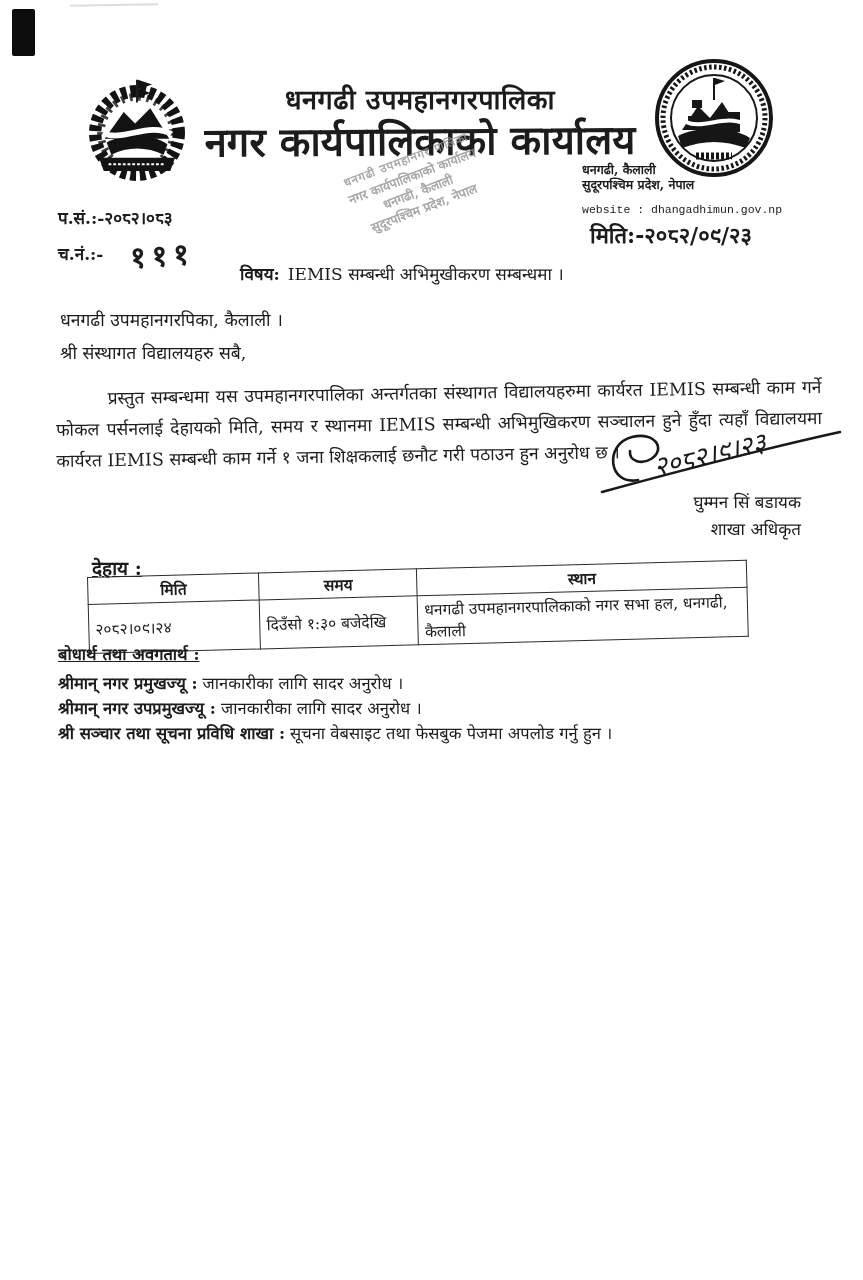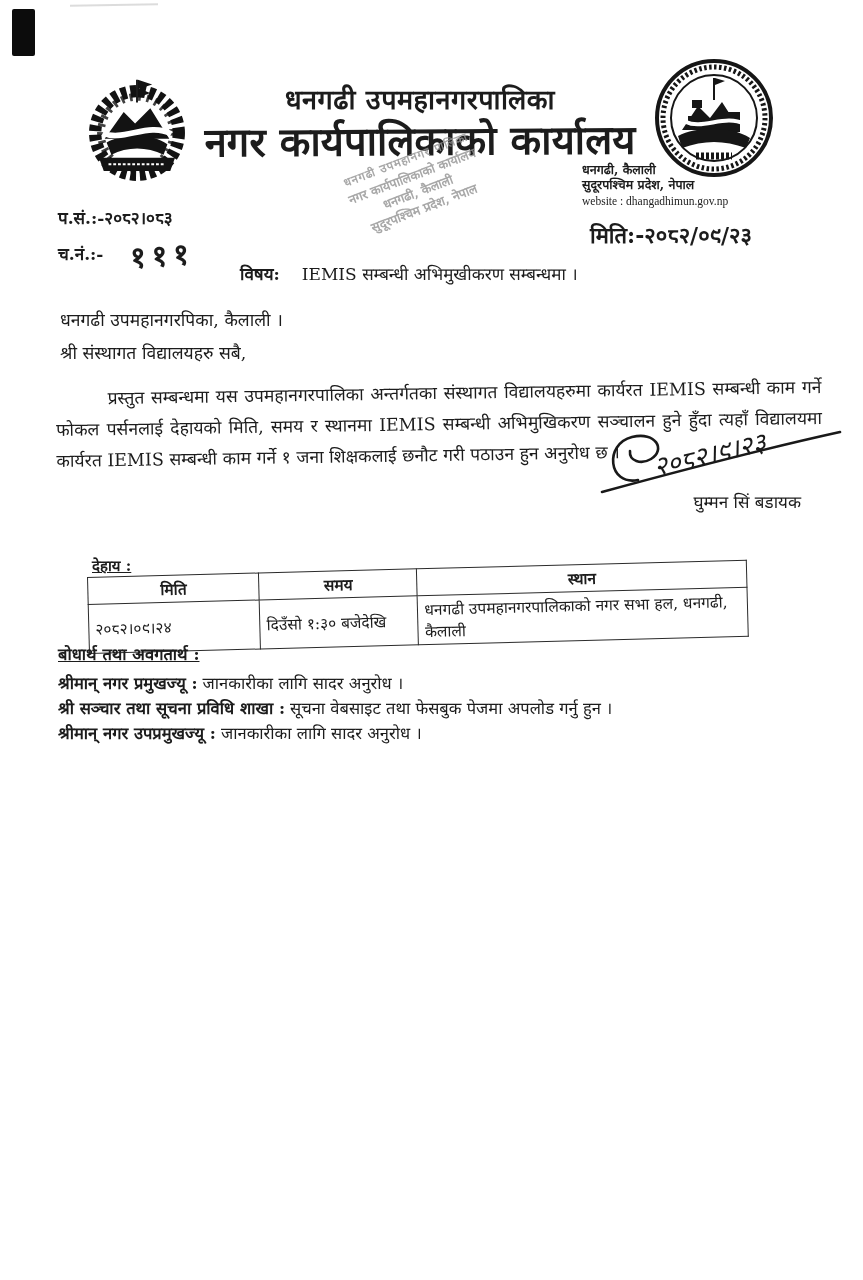--- a/index.html
+++ b/index.html
@@ -12,48 +12,48 @@
   .abs { position:absolute; }
 
   
   .corner-mark { left:12px; top:9px; width:23px; height:47px; background:#0c0c0c; border-radius:2px; }
   .faint-line { left:70px; top:4px; width:88px; height:2px; background:#c9c9c9; opacity:.65; transform:rotate(-1deg); }
 
   
   .title1 { left:190px; top:80px; width:460px; text-align:center; font-size:27px; font-weight:bold; letter-spacing:.5px; }
   .title2 { left:165px; top:112px; width:510px; text-align:center; font-size:40px; font-weight:bold; transform:rotate(-.4deg); }
   .addr { left:582px; top:162px; width:230px; font-size:12.5px; font-weight:bold; line-height:15px; }
-  .addr .web { font-family:Liberation Serif, serif; font-weight:normal; font-size:11.5px; margin-top:2px; }
+  .addr .web { font-family:Liberation Mono, monospace; font-weight:normal; font-size:11.5px; margin-top:10px; }
 
   
   .stamp { left:300px; top:150px; width:230px; transform:rotate(-21deg); text-align:center;
            color:#929292; opacity:.8; font-weight:bold; font-size:12.5px; line-height:17px; }
   .stamp .s1 { font-size:11.5px; letter-spacing:1px; }
 
   
   .psn  { left:58px;  top:206px; font-size:17px; font-weight:600; }
   .miti { left:590px; top:219px; font-size:22px; font-weight:bold; }
   .chn  { left:58px;  top:242px; font-size:17px; font-weight:600; }
   .chn-val { left:130px; top:234px; font-size:30px; font-weight:bold; letter-spacing:6px; transform:rotate(-4deg); }
 
   .subject { left:240px; top:262px; font-size:17px; }
   .subject .lbl { font-weight:bold; }
-  .subject .txt { margin-left:22px; }
+  .subject .txt { margin-left:8px; }
 
   .addressee { left:60px; top:304px; font-size:17.5px; line-height:33px; }
 
   .body-par { left:56px; top:378px; width:766px; font-size:17.5px; line-height:31px;
               text-align:justify; text-indent:52px; transform:rotate(-.9deg); }
 
   
   .sig-svg { left:598px; top:424px; }
   .sig-name { left:596px; top:489px; width:205px; text-align:right; font-size:17px; line-height:27px; }
 
   
-  .dehaya { left:92px; top:555px; font-size:15px; font-weight:bold; text-decoration:underline; }
+  .dehaya { left:92px; top:555px; font-size:19px; font-weight:bold; text-decoration:underline; }
   .sched { left:88px; top:577px; width:660px; transform:rotate(-1.5deg); transform-origin:left center;
            border-collapse:collapse; table-layout:fixed; }
   .sched th, .sched td { border:1.6px solid #2b2b2b; font-size:15.5px; padding:2px 6px; }
   .sched th { font-weight:bold; text-align:center; height:26px; }
   .sched td { height:30px; }
   .col1 { width:26%; } .col2 { width:24%; } .col3 { width:50%; }
 
   
   .cc { left:58px; top:642px; width:720px; font-size:16.5px; }
   .cc .head { font-weight:bold; text-decoration:underline; margin-bottom:6px; }
@@ -135,20 +135,21 @@
 
   <div class="abs body-par">प्रस्तुत सम्बन्धमा यस उपमहानगरपालिका अन्तर्गतका संस्थागत विद्यालयहरुमा कार्यरत IEMIS सम्बन्धी काम गर्ने फोकल पर्सनलाई देहायको मिति, समय र स्थानमा IEMIS सम्बन्धी अभिमुखिकरण सञ्चालन हुने हुँदा त्यहाँ विद्यालयमा कार्यरत IEMIS सम्बन्धी काम गर्ने १ जना शिक्षकलाई छनौट गरी पठाउन हुन अनुरोध छ ।</div>
 
   <svg class="abs sig-svg" width="250" height="78" viewBox="0 0 250 78">
     <path d="M40,56 C10,62 6,20 34,13 C58,7 68,26 53,35 C43,41 31,37 32,27" fill="none" stroke="#191919" stroke-width="2.6" stroke-linecap="round"></path>
     <path d="M4,68 C70,50 160,26 242,8" fill="none" stroke="#191919" stroke-width="2.6" stroke-linecap="round"></path>
     <text x="58" y="52" transform="rotate(-13 58 52)" font-size="26" fill="#191919" font-style="italic" font-family="'DejaVu Serif','Liberation Serif',serif">२०८२।९।२३</text>
   </svg>
   <div class="abs sig-name">
     <div>घुम्मन सिं बडायक</div>
+    <div>शाखा अधिकृत</div>
   </div>
 
   <div class="abs dehaya">देहाय :</div>
   <table class="abs sched">
     <colgroup>
         <col class="col1">
         <col class="col2">
         <col class="col3">
       </colgroup>
     <tbody>
@@ -164,20 +165,20 @@
     </tr>
   </tbody>
     </table>
 
   <div class="abs cc">
     <div class="head">बोधार्थ तथा अवगतार्थ :</div>
     <div class="row">
       <span class="to">श्रीमान् नगर प्रमुखज्यू :</span><span class="note">जानकारीका लागि सादर अनुरोध ।</span>
     </div>
     <div class="row">
-      <span class="to">श्री सञ्चार तथा सूचना प्रविधि शाखा :</span><span class="note">सूचना वेबसाइट तथा फेसबुक पेजमा अपलोड गर्नु हुन ।</span>
+      <span class="to">श्रीमान् नगर उपप्रमुखज्यू :</span><span class="note">जानकारीका लागि सादर अनुरोध ।</span>
     </div>
     <div class="row">
-      <span class="to">श्रीमान् नगर उपप्रमुखज्यू :</span><span class="note">जानकारीका लागि सादर अनुरोध ।</span>
+      <span class="to">श्री सञ्चार तथा सूचना प्रविधि शाखा :</span><span class="note">सूचना वेबसाइट तथा फेसबुक पेजमा अपलोड गर्नु हुन ।</span>
     </div>
   </div>
 
 </div>
 
 </body></html>

